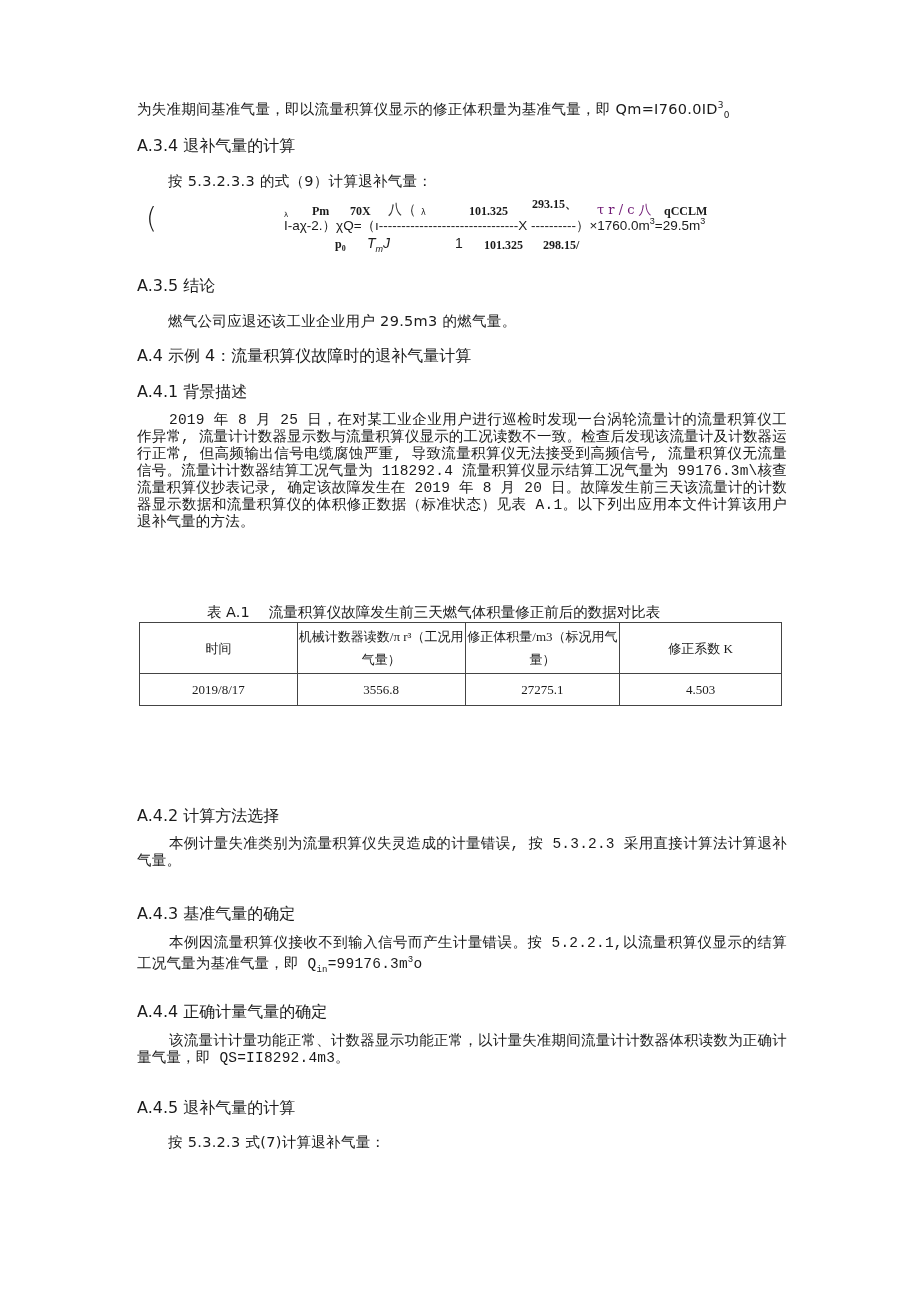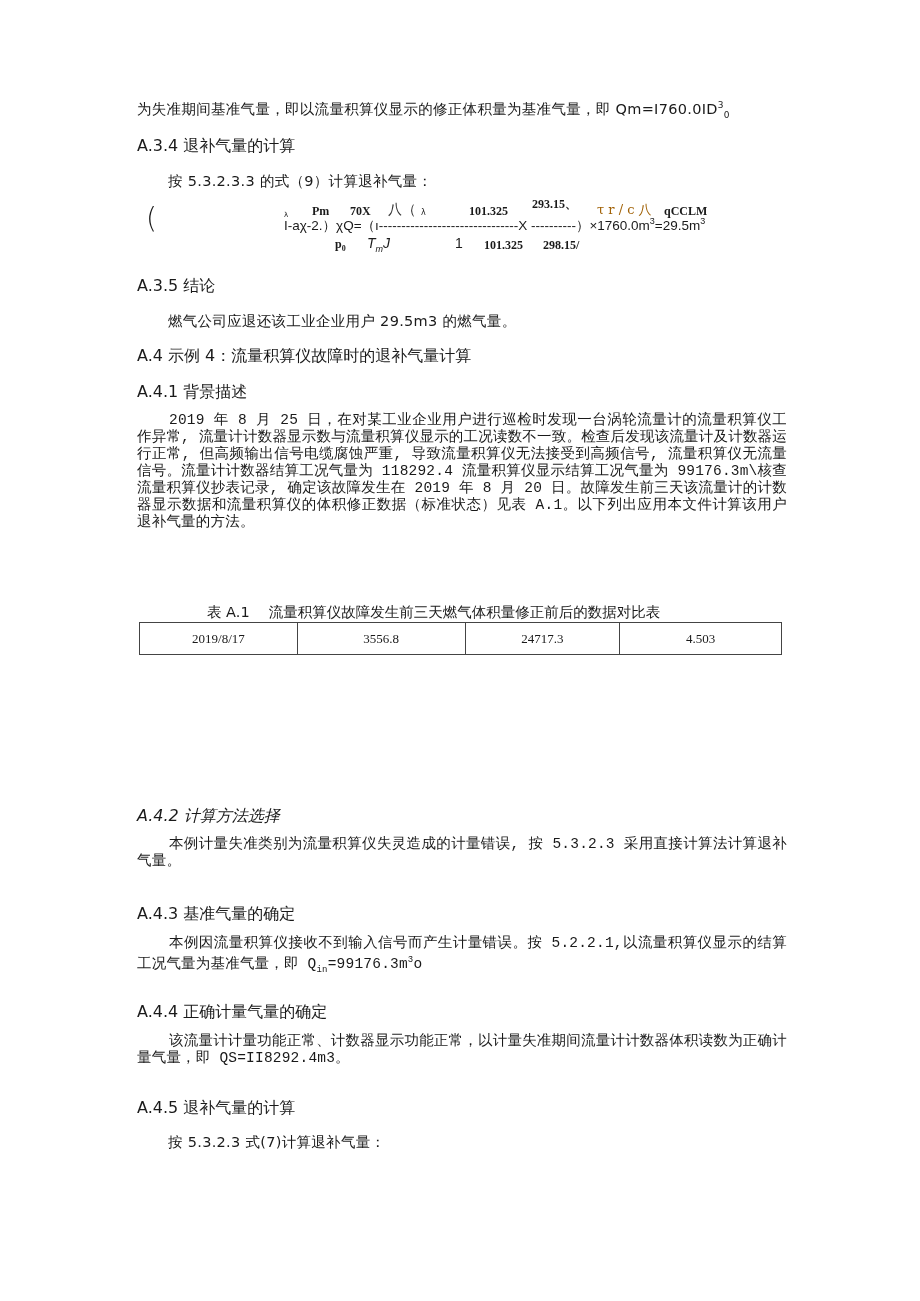--- a/index.html
+++ b/index.html
@@ -33,21 +33,21 @@
 
   <div>
     <div class="abs" style="left:146px; top:202px; font-size:28px; font-family:'DejaVu Sans',sans-serif; font-weight:300;">(</div>
     <div class="abs" style="left:284px; top:211px; font-size:7px;">λ</div>
     <div class="abs fx" style="left:312px; top:204px;">Pm</div>
     <div class="abs fx" style="left:350px; top:204px;">70X</div>
     <div class="abs" style="left:388px; top:201px; font-size:14px; color:#333;">八（</div>
     <div class="abs" style="left:421px; top:208px; font-size:8px;">λ</div>
     <div class="abs fx" style="left:469px; top:204px;">101.325</div>
     <div class="abs fx" style="left:532px; top:196px;">293.15、</div>
-    <div class="abs" style="left:597px; top:201px; font-size:13px; font-family:'DejaVu Serif',serif; color:#a16207;">τ r / c 八</div>
+    <div class="abs" style="left:597px; top:201px; font-size:13px; font-family:'DejaVu Serif',serif; color:#701a75;">τ r / c 八</div>
     <div class="abs fx" style="left:664px; top:204px;">qCCLM</div>
 
     <div class="abs fs" style="left:284px; top:216px; font-size:13.5px;">
       <span>I-aχ-2.）χQ=（</span><span>ı-------------------------------X ----------）×1760.0m</span><sup>3</sup><span>=29.5m</span><sup>3</sup>
     </div>
 
     <div class="abs fx" style="left:335px; top:237px;"><span>p</span><sub style="font-size:8px;">0</sub></div>
     <div class="abs fs" style="left:367px; top:235px; font-style:italic;"><span>T</span><sub>m</sub><span>J</span></div>
     <div class="abs fs" style="left:455px; top:235px;">1</div>
     <div class="abs fx" style="left:484px; top:238px;">101.325</div>
@@ -65,30 +65,36 @@
   <div class="abs" style="left:207px; top:603px; font-size:14.5px;">表 A.1　 流量积算仪故障发生前三天燃气体积量修正前后的数据对比表</div>
 
   <table class="t">
     <colgroup>
         <col style="width:158px">
         <col style="width:168px">
         <col style="width:155px">
         <col style="width:162px">
       </colgroup>
     <tbody>
+        <tr class="hd">
+      <td>时间</td>
+      <td>机械计数器读数/π r³（工况用气量）</td>
+      <td>修正体积量/m3（标况用气量）</td>
+      <td>修正系数 K</td>
+    </tr>
     <tr class="r">
       <td>2019/8/17</td>
       <td>3556.8</td>
-      <td>24717.3</td>
+      <td>27275.1</td>
       <td>4.503</td>
     </tr>
   </tbody>
     </table>
 
-  <div class="abs h" style="left:137px; top:806px;font-style:italic;">A.4.2 计算方法选择</div>
+  <div class="abs h" style="left:137px; top:806px;">A.4.2 计算方法选择</div>
   <div class="body ind" style="top:836px;">本例计量失准类别为流量积算仪失灵造成的计量错误, 按 5.3.2.3 采用直接计算法计算退补气量。</div>
 
   <div class="abs h" style="left:137px; top:904px;">A.4.3 基准气量的确定</div>
   <div class="body ind" style="top:935px;"><span>本例因流量积算仪接收不到输入信号而产生计量错误。按 5.2.2.1,以流量积算仪显示的结算工况气量为基准气量，即 Q</span><sub>in</sub><span>=99176.3m</span><sup>3</sup><span>o</span></div>
 
   <div class="abs h" style="left:137px; top:1002px;">A.4.4 正确计量气量的确定</div>
   <div class="body ind" style="top:1033px;">该流量计计量功能正常、计数器显示功能正常，以计量失准期间流量计计数器体积读数为正确计量气量，即 QS=II8292.4m3。</div>
 
   <div class="abs h" style="left:137px; top:1098px;">A.4.5 退补气量的计算</div>
   <div class="abs p" style="left:168px; top:1133px;">按 5.3.2.3 式(7)计算退补气量：</div>

